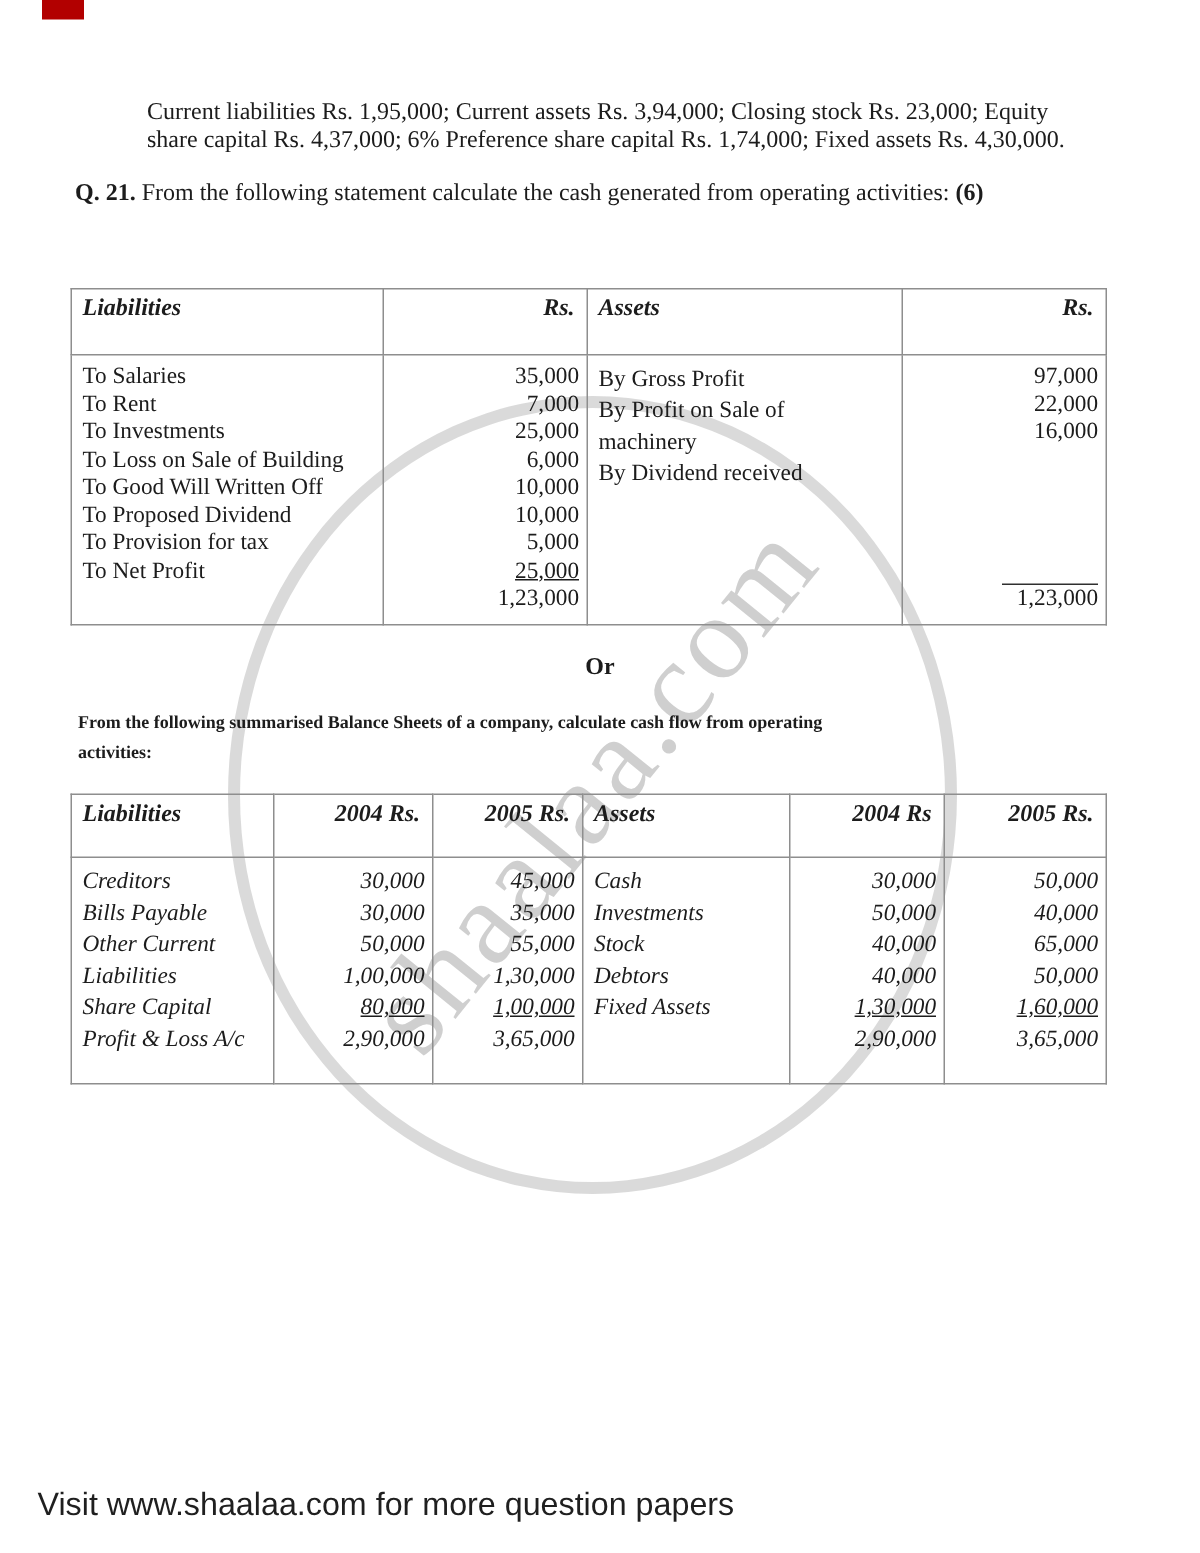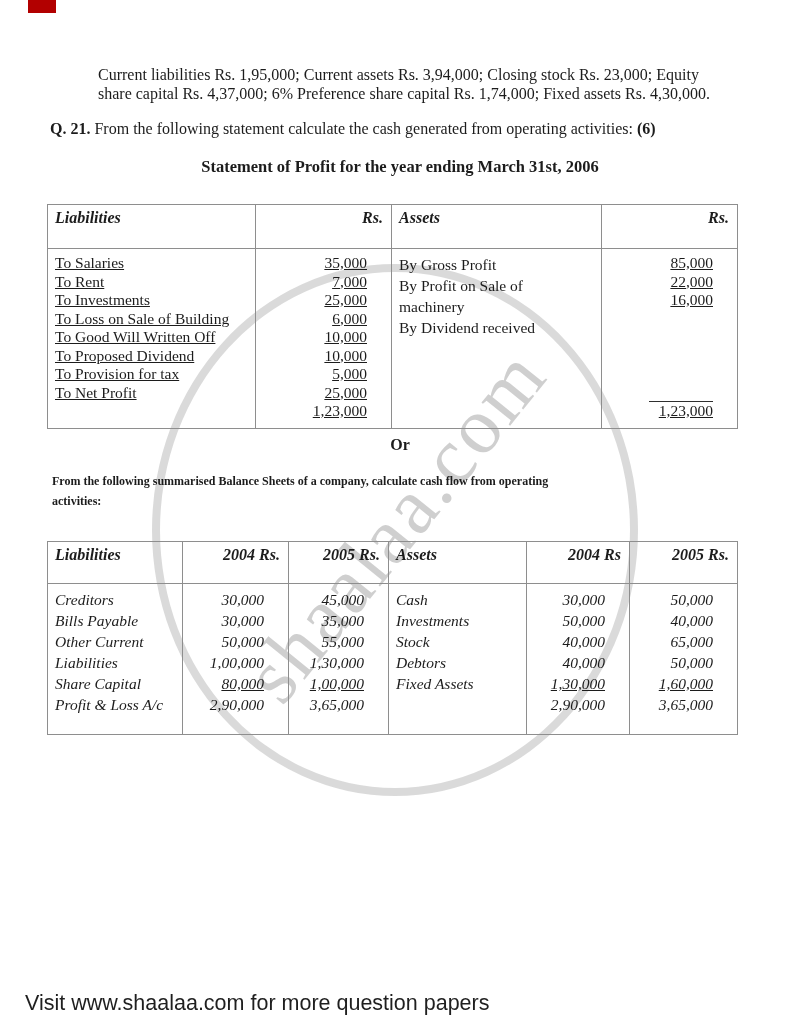--- a/index.html
+++ b/index.html
@@ -58,42 +58,42 @@
   }
   .bold { font-weight: bold; }
 
   .t1-title {
     position: absolute;
     left: 0; top: 157px; width: 800px;
     text-align: center;
     font-weight: bold; font-size: 16.5px;
   }
 
-  table { border-collapse: collapse; table-layout: fixed; background: transparent; margin-top: 12px; }
+  table { border-collapse: collapse; table-layout: fixed; background: transparent; }
   .t1 td, .t1 th, .t2 td, .t2 th { border: 1px solid #8e8e8e; }
   th {
     font-style: italic; font-weight: bold;
     text-align: left; vertical-align: top;
     font-size: 16px; padding: 4px 8px 0 7px;
   }
   th.num { text-align: right; }
   tbody td { vertical-align: top; padding: 5px 0 0 0; }
   td.labcell { padding-left: 7px; }
-  td.numcell { padding-right: 24px; }
+  td.numcell { padding-right: 5px; }
 
   .t1 { position: absolute; left: 47px; top: 192px; width: 690px; font-size: 15.5px; }
   .t1 th { height: 39px; }
   .t1 tbody td { height: 174px; }
 
   .t2 { position: absolute; left: 47px; top: 529px; width: 690px; font-size: 15.5px; }
   .t2 th { height: 37px; }
   .t2 tbody td { height: 145px; font-style: italic; }
 
   .ln { white-space: nowrap; }
-  .lh18 { height: 18.5px; line-height: 18.5px; text-decoration: underline; }
+  .lh18 { height: 18.5px; line-height: 18.5px; }
   .lh21 { height: 21px; line-height: 21px; }
   .num { text-align: right; }
   .u { text-decoration: underline; }
 
   .rule-ln { display: flex; justify-content: flex-end; align-items: flex-end; }
   .rule {
     display: inline-block;
     width: 64px; height: 13px;
     border-bottom: 1.6px solid #2f2f2f;
   }
@@ -132,21 +132,20 @@
 
   <div class="content">
 
     <div class="intro">
       <div class="ln">Current liabilities Rs. 1,95,000; Current assets Rs. 3,94,000; Closing stock Rs. 23,000; Equity</div>
       <div class="ln">share capital Rs. 4,37,000; 6% Preference share capital Rs. 1,74,000; Fixed assets Rs. 4,30,000.</div>
     </div>
 
     <div class="q21"><span class="bold">Q. 21.</span><span> From the following statement calculate the cash generated from operating activities: </span><span class="bold">(6)</span></div>
 
-    <div class="t1-title">Statement of Profit for the year ending March 31st, 2006</div>
 
     <table class="t1">
       <colgroup>
         <col style="width:208px">
           <col style="width:136px">
           <col style="width:210px">
           <col style="width:136px">
       </colgroup>
       <thead>
         <tr>
@@ -179,21 +178,21 @@
             <div class="ln lh18 num u">25,000</div>
             <div class="ln lh18 num">1,23,000</div>
           </td>
           <td class="labcell">
             <div class="ln lh21">By Gross Profit</div>
             <div class="ln lh21">By Profit on Sale of</div>
             <div class="ln lh21">machinery</div>
             <div class="ln lh21">By Dividend received</div>
           </td>
           <td class="numcell">
-            <div class="ln lh18 num">85,000</div>
+            <div class="ln lh18 num">97,000</div>
             <div class="ln lh18 num">22,000</div>
             <div class="ln lh18 num">16,000</div>
             <div class="ln lh18"></div>
             <div class="ln lh18"></div>
             <div class="ln lh18"></div>
             <div class="ln lh18"></div>
             <div class="ln lh18 rule-ln">
                 <span class="rule"></span>
               </div>
             <div class="ln lh18 num">1,23,000</div>

